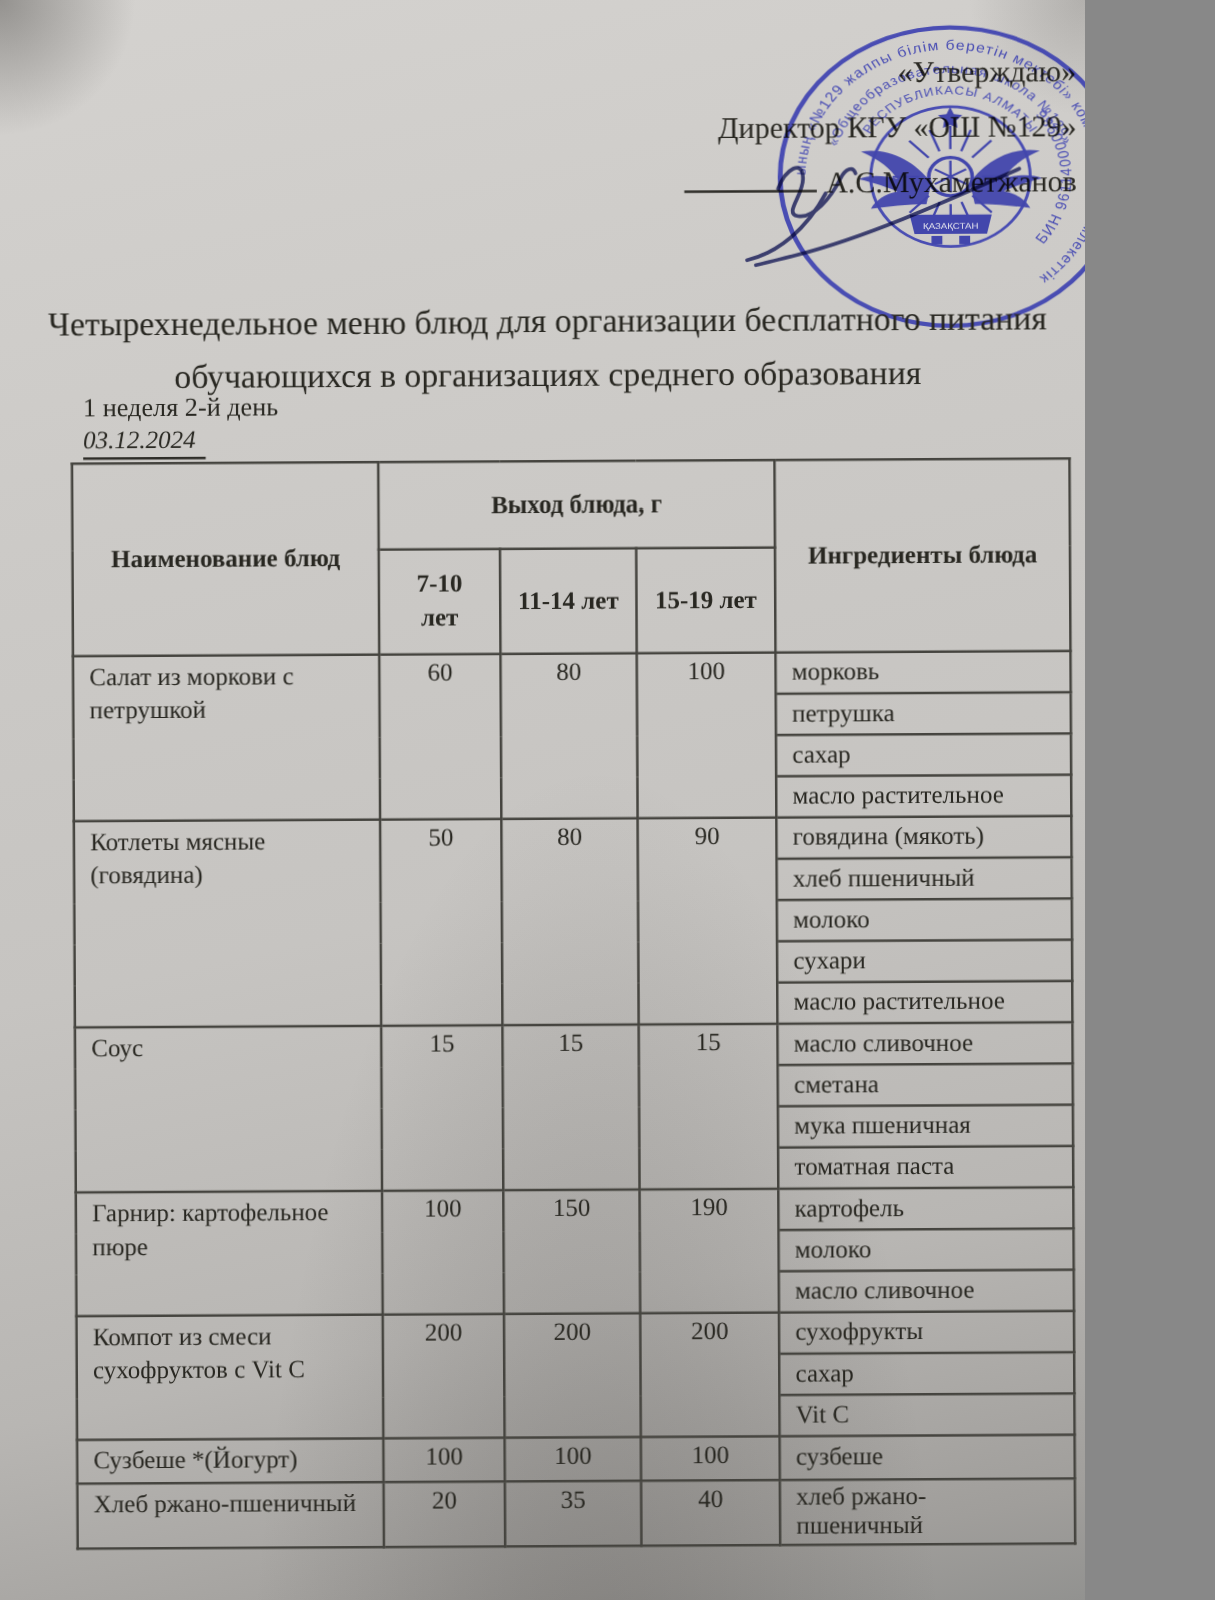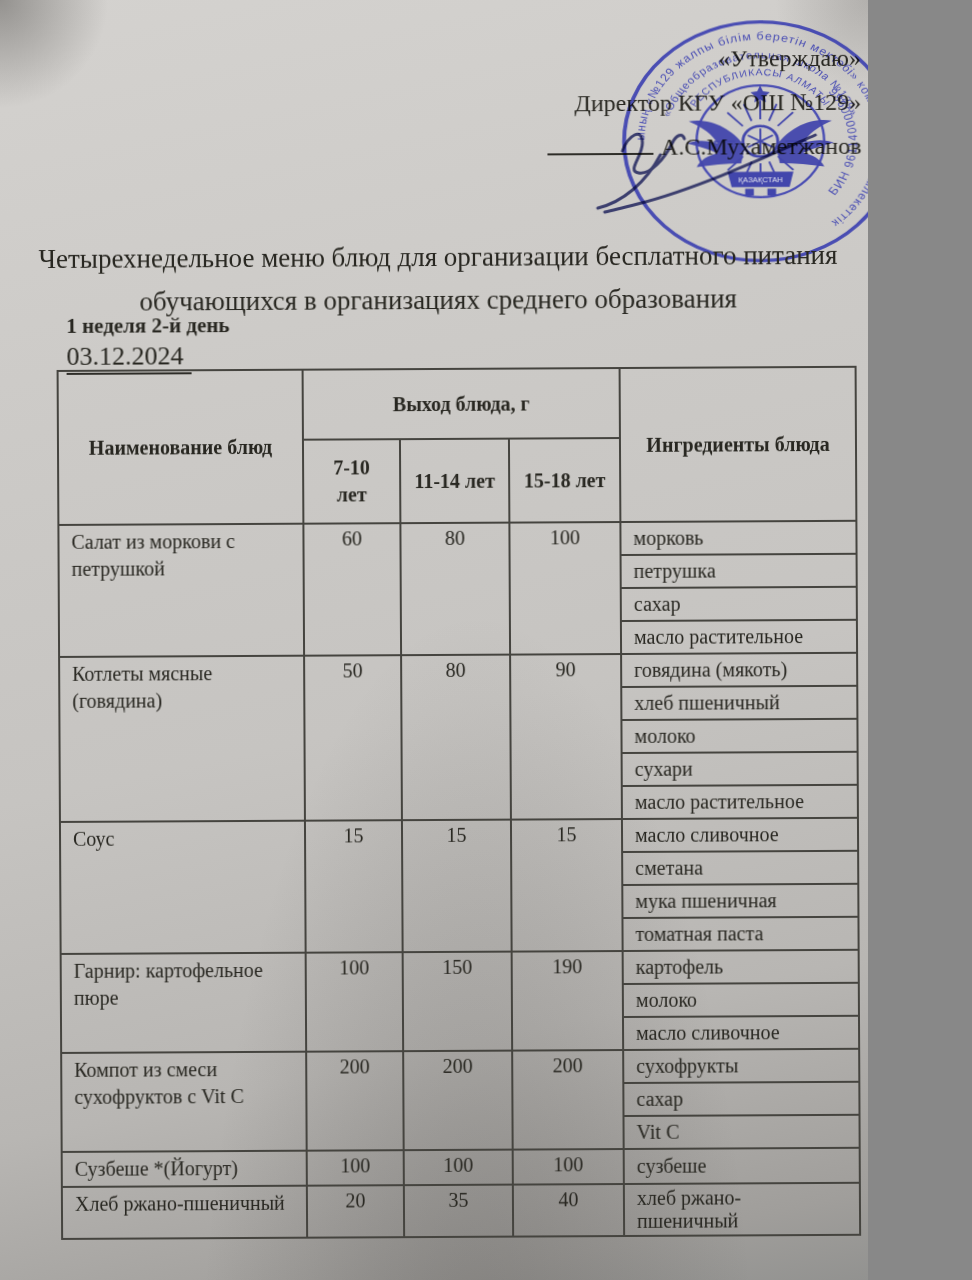--- a/index.html
+++ b/index.html
@@ -21,22 +21,22 @@
   .approval{position:absolute;top:38px;right:4px;text-align:right;font-size:24px;line-height:44px;white-space:nowrap;}
   .sig-line{display:inline-block;width:106px;height:24px;border-bottom:2px solid #2e2d28;margin-right:8px;}
 
   
   .stamp{position:absolute;left:618px;top:16px;width:290px;height:254px;mix-blend-mode:multiply;opacity:.88;filter:blur(0.3px);}
   .stamp text{font-family:"Liberation Sans","DejaVu Sans",sans-serif;}
   .signature{position:absolute;left:555px;top:95px;width:330px;height:140px;mix-blend-mode:multiply;}
 
   
   .title{position:absolute;top:236px;left:30px;right:18px;text-align:center;font-size:27px;line-height:43px;}
-  .week{position:absolute;top:312px;left:68px;font-size:21px;font-weight:bold;}
-  .date{position:absolute;top:340px;left:68px;font-size:26px;border-bottom:2px solid #2e2d28;padding:0 8px 1px 0;}
+  .week{position:absolute;top:312px;left:68px;font-size:21px;font-weight:normal;}
+  .date{position:absolute;top:340px;left:68px;font-size:20px;font-style:italic;border-bottom:2px solid #2e2d28;padding:0 8px 1px 0;}
 
   
   table.menu{position:absolute;top:368px;left:58px;width:798px;border-collapse:collapse;table-layout:fixed;}
   table.menu th,table.menu td{border:2px solid #45443f;}
   thead th{font-size:20px;font-weight:bold;text-align:center;vertical-align:middle;padding:2px 4px;line-height:27px;}
   tr.h1{height:70px;} tr.h2{height:84px;}
   th.age-narrow{padding:0 16px;margin-left:28px;}
   td.name-cell{vertical-align:top;text-align:left;padding:3px 10px 3px 12px;font-size:20px;line-height:27px;}
   td.num-cell{vertical-align:top;text-align:center;padding-top:3px;font-size:20px;border-radius:14px;}
   td.ing-cell{height:29px;vertical-align:middle;text-align:left;padding:1px 30px 1px 12px;font-size:20px;line-height:23px;}
@@ -137,21 +137,21 @@
       </colgroup>
       <thead>
         <tr class="h1">
           <th rowspan="2">Наименование блюд</th>
           <th colspan="3">Выход блюда, г</th>
           <th rowspan="2">Ингредиенты блюда</th>
         </tr>
         <tr class="h2">
           <th class="age-narrow">7-10 лет</th>
           <th>11-14 лет</th>
-          <th>15-18 лет</th>
+          <th>15-19 лет</th>
         </tr>
       </thead>
       <tbody id="menu-body">
           <tr>
             <td class="name-cell" rowspan="4">Салат из моркови с петрушкой</td>
             <td class="num-cell" rowspan="4">60</td>
             <td class="num-cell" rowspan="4">80</td>
             <td class="num-cell" rowspan="4">100</td>
             <td class="ing-cell">морковь</td>
           </tr>

